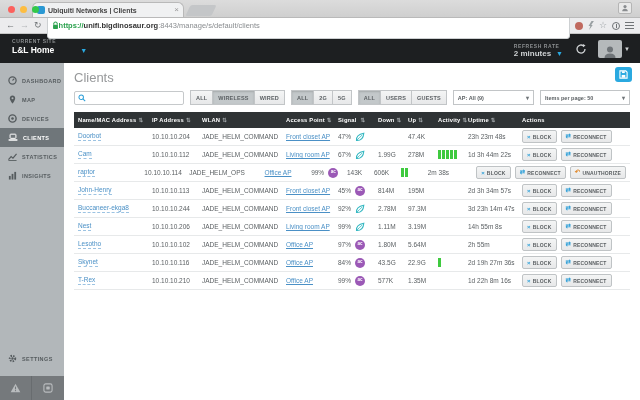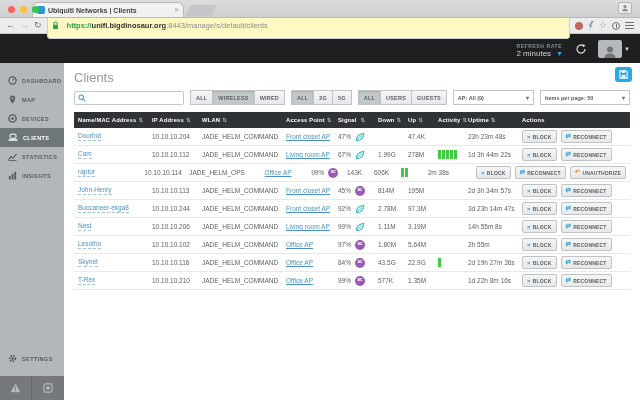--- a/index.html
+++ b/index.html
@@ -13,21 +13,21 @@
   .t-red { background:#fc615d; } .t-yellow { background:#fdbd41; } .t-green { background:#34c84a; }
   .tab { margin-left: 32px; width: 152px; height: 15px; background: #f0f1f2; border-radius: 6px 6px 0 0; border: 1px solid #b9b9b9; border-bottom: none; display: flex; align-items: center; padding: 0 4px; gap: 3px; }
   .favicon { width: 8px; height: 8px; border-radius: 2px; background: #2a98d3; flex: none; }
   .tab-title { font-size: 7px; color: #444; font-weight: bold; white-space: nowrap; overflow: hidden; flex: 1; }
   .tab-close { font-size: 8px; color: #999; line-height: 1; }
   .newtab-stub { width: 26px; height: 11px; background: #c4c6c8; margin-left: 4px; margin-bottom: 1px; transform: skewX(-25deg); border-radius: 2px; }
   .profile-btn { position: absolute; right: 8px; top: 2px; width: 14px; height: 12px; border: 1px solid #b5b5b5; border-radius: 2px; background: #e9e9e9; display: flex; align-items: center; justify-content: center; }
   .toolbar { height: 16px; background: #ececee; display: flex; align-items: center; padding: 0 6px; gap: 5px; border-bottom: 1px solid #c6c6c6; }
   .nav-ic { font-size: 9px; line-height: 1; color: #6f7376; }
   .nav-ic.disabled { color: #b4b7b9; }
-  .omnibox { flex: 1; height: 26px; background: #fef9c3; border: 1px solid #cdd0d2; border-radius: 3px; display: flex; align-items: center; padding: 0 4px; gap: 8px; }
+  .omnibox { flex: 1; height: 26px; background: #ffffff; border: 1px solid #cdd0d2; border-radius: 3px; display: flex; align-items: center; padding: 0 4px; gap: 0; }
   .url { font-size: 7.5px; white-space: nowrap; overflow: hidden; }
   .u-scheme { color: #2aa14d; font-weight: bold; }
   .u-host { color: #333; font-weight: bold; }
   .u-path { color: #8a8d90; }
   .ext-ic { flex: none; display: inline-flex; align-items: center; justify-content: center; }
   .ext-red { width: 8px; height: 8px; border-radius: 50%; background: #c0695f; }
   .bolt { width: 6px; height: 9px; background: #9aa0a3; clip-path: polygon(60% 0,100% 0,55% 45%,80% 45%,20% 100%,40% 55%,10% 55%); }
   .star { font-size: 9px; color: #9aa0a3; line-height: 1; }
   .rec-circle { width: 8px; height: 8px; border: 1.2px solid #6f7376; border-radius: 50%; position: relative; }
   .rec-circle::after { content:""; position:absolute; left:2.6px; top:1px; width:1.2px; height:4px; background:#6f7376; }
@@ -36,21 +36,21 @@
 
   
   .app-header { height: 30px; background: #1d1f21; display: flex; align-items: stretch; }
   .logo-block { width: 64px; background: #2a98d3; color: #fff; display: flex; align-items: center; justify-content: center; font-size: 12px; font-weight: bold; font-style: italic; letter-spacing: .3px; }
   .site-block { padding: 4px 0 0 12px; }
   .tiny-label { font-size: 5px; color: #8a8d8f; letter-spacing: .6px; font-weight: bold; }
   .site-value { font-size: 8.5px; color: #fff; font-weight: bold; margin-top: 1px; display: flex; align-items: center; gap: 26px; }
   .blue-caret { color: #2aa9e0; font-size: 7px; }
   .header-right { margin-left: auto; display: flex; align-items: center; gap: 10px; padding-right: 10px; }
   .refresh-block { text-align: left; padding-top: 2px; }
-  .refresh-value { font-size: 8px; color: #cfd2d4; font-weight: normal; display: flex; gap: 5px; align-items: center; text-align: right; }
+  .refresh-value { font-size: 8px; color: #cfd2d4; font-weight: bold; display: flex; gap: 5px; align-items: center; text-align: right; }
   .refresh-icon-wrap { width: 15px; height: 15px; border-radius: 50%; display: flex; align-items: center; justify-content: center; }
   .avatar { width: 24px; height: 18px; background: #b5b9bb; border-radius: 2px; display: flex; align-items: flex-end; justify-content: center; overflow: hidden; }
   .avatar-caret { color: #cfd2d4; font-size: 6px; margin-left: 2px; }
 
   
   .sidebar { position: absolute; left: 0; top: 63px; bottom: 0; width: 64px; background: #b2b7ba; }
   .side-item { height: 19px; display: flex; align-items: center; gap: 5px; padding-left: 8px; color: #555b5e; cursor: pointer; }
   .side-item svg { flex: none; }
   .side-label { font-size: 5.5px; font-weight: bold; letter-spacing: .4px; }
   .side-item.active { background: #6f767a; color: #fff; }
@@ -140,20 +140,27 @@
       <span class="rec-circle"></span>
     </span>
   <span class="hamburger">
       <i></i>
       <i></i>
       <i></i>
     </span>
 </div>
 
 <div class="app-header">
+  <div class="site-block">
+    <div class="tiny-label">CURRENT SITE</div>
+    <div class="site-value">
+        <span>L&amp;L Home</span>
+        <span class="blue-caret">▼</span>
+      </div>
+  </div>
   <div class="header-right">
     <div class="refresh-block">
       <div class="tiny-label">REFRESH RATE</div>
       <div class="refresh-value">
           <span>2 minutes</span>
           <span class="blue-caret">▼</span>
         </div>
     </div>
     <div class="refresh-icon-wrap">
       <svg width="12" height="12" viewBox="0 0 12 12">

